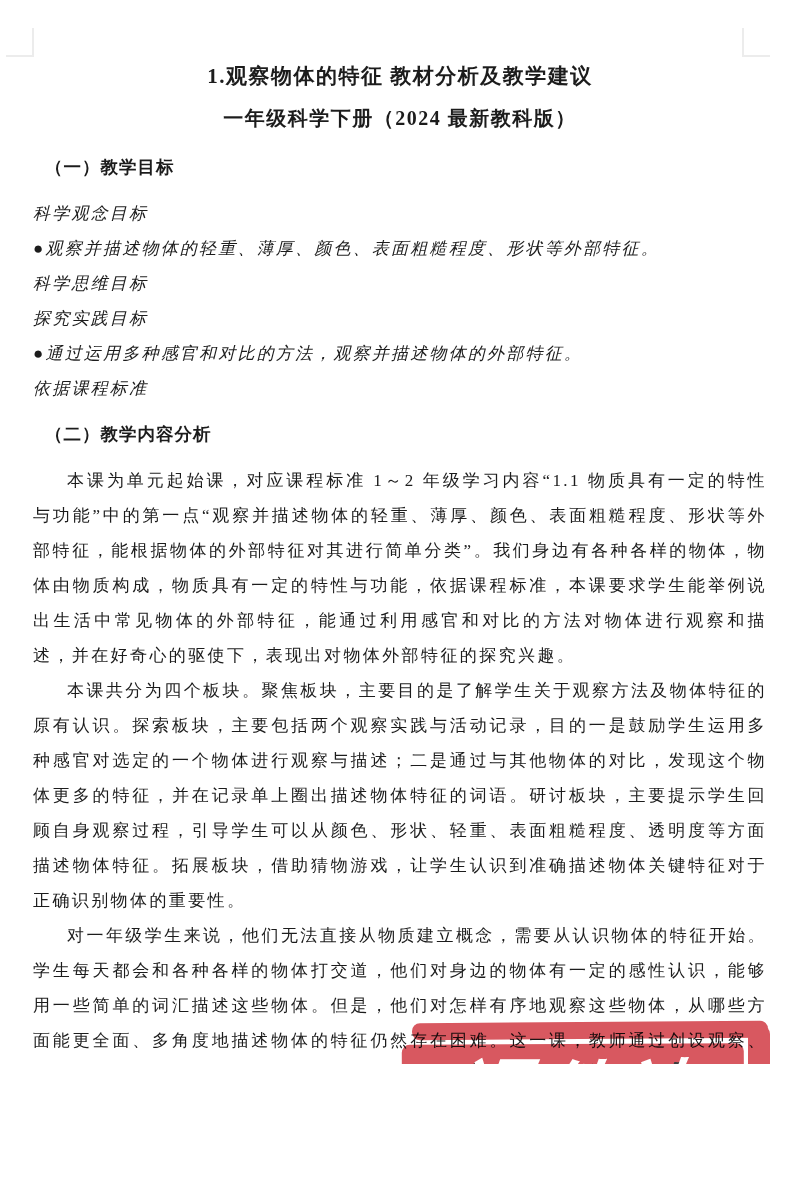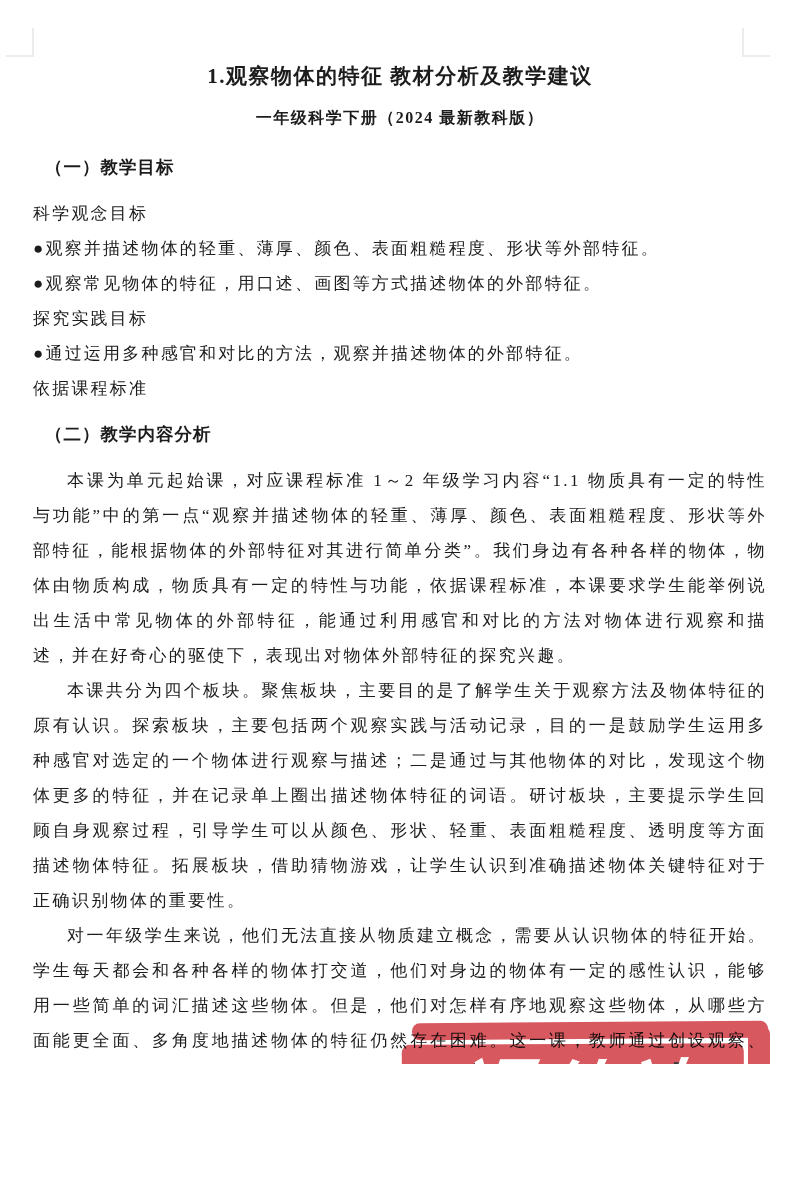--- a/index.html
+++ b/index.html
@@ -18,28 +18,28 @@
   .mark.bl{left:6px;top:1170px;border-right:2px solid #ececec;border-top:2px solid #ececec;}
   .mark.br{left:742px;top:1170px;border-left:2px solid #ececec;border-top:2px solid #ececec;}
 
   .content{position:absolute;left:33px;top:55px;width:734px;}
   .doc-title{
     margin:0;text-align:center;
     font-size:21px;font-weight:700;line-height:42px;letter-spacing:1.5px;
   }
   .doc-subtitle{
     margin:0;text-align:center;
-    font-size:16px;font-weight:700;line-height:42px;letter-spacing:1.5px;
+    font-size:20px;font-weight:700;line-height:42px;letter-spacing:1.5px;
   }
   .sec-heading{
     margin:12px;font-size:17.5px;font-weight:700;line-height:33px;letter-spacing:1px;
   }
   .sec-heading.plain{font-weight:400;letter-spacing:2px;font-size:17px;}
   .goal-line{
-    margin:0;font-size:17px;line-height:35px;letter-spacing:2.2px;
+    margin:0;font-size:17px;line-height:35px;letter-spacing:2.2px;font-style:italic;
   }
   .body-para{
     margin:0;font-size:17px;line-height:35px;letter-spacing:2.4px;
     text-align:justify;text-indent:2em;
   }
 
   
   .stamp{
     position:absolute;left:402px;top:1014px;width:368px;height:158px;
     mix-blend-mode:multiply;
@@ -76,21 +76,21 @@
   <div class="mark br"></div>
 
   <div class="content">
     <h1 class="doc-title">1.观察物体的特征 教材分析及教学建议</h1>
     <h2 class="doc-subtitle">一年级科学下册（2024 最新教科版）</h2>
 
     <p class="sec-heading">（一）教学目标</p>
 
     <p class="goal-line">科学观念目标</p>
     <p class="goal-line">●观察并描述物体的轻重、薄厚、颜色、表面粗糙程度、形状等外部特征。</p>
-    <p class="goal-line">●观察常见物体的特征，用口述、画图等方式描述物体的外部特征。</p>
+    <p class="goal-line">科学思维目标</p>
     <p class="goal-line">探究实践目标</p>
     <p class="goal-line">●通过运用多种感官和对比的方法，观察并描述物体的外部特征。</p>
     <p class="goal-line">依据课程标准</p>
 
     <p class="sec-heading">（二）教学内容分析</p>
 
     <p class="body-para">本课为单元起始课，对应课程标准 1～2 年级学习内容“1.1 物质具有一定的特性与功能”中的第一点“观察并描述物体的轻重、薄厚、颜色、表面粗糙程度、形状等外部特征，能根据物体的外部特征对其进行简单分类”。我们身边有各种各样的物体，物体由物质构成，物质具有一定的特性与功能，依据课程标准，本课要求学生能举例说出生活中常见物体的外部特征，能通过利用感官和对比的方法对物体进行观察和描述，并在好奇心的驱使下，表现出对物体外部特征的探究兴趣。</p>
     <p class="body-para">本课共分为四个板块。聚焦板块，主要目的是了解学生关于观察方法及物体特征的原有认识。探索板块，主要包括两个观察实践与活动记录，目的一是鼓励学生运用多种感官对选定的一个物体进行观察与描述；二是通过与其他物体的对比，发现这个物体更多的特征，并在记录单上圈出描述物体特征的词语。研讨板块，主要提示学生回顾自身观察过程，引导学生可以从颜色、形状、轻重、表面粗糙程度、透明度等方面描述物体特征。拓展板块，借助猜物游戏，让学生认识到准确描述物体关键特征对于正确识别物体的重要性。</p>
     <p class="body-para">对一年级学生来说，他们无法直接从物质建立概念，需要从认识物体的特征开始。学生每天都会和各种各样的物体打交道，他们对身边的物体有一定的感性认识，能够用一些简单的词汇描述这些物体。但是，他们对怎样有序地观察这些物体，从哪些方面能更全面、多角度地描述物体的特征仍然存在困难。这一课，教师通过创设观察、描述物体特征的情境，引导学生利</p>
     <p class="body-para">用眼、鼻、手等多种感官，以及用对比的方法学会从轻重、薄厚、颜色、表面粗糙程度、形状等方面描述物体的外部特征。</p>

